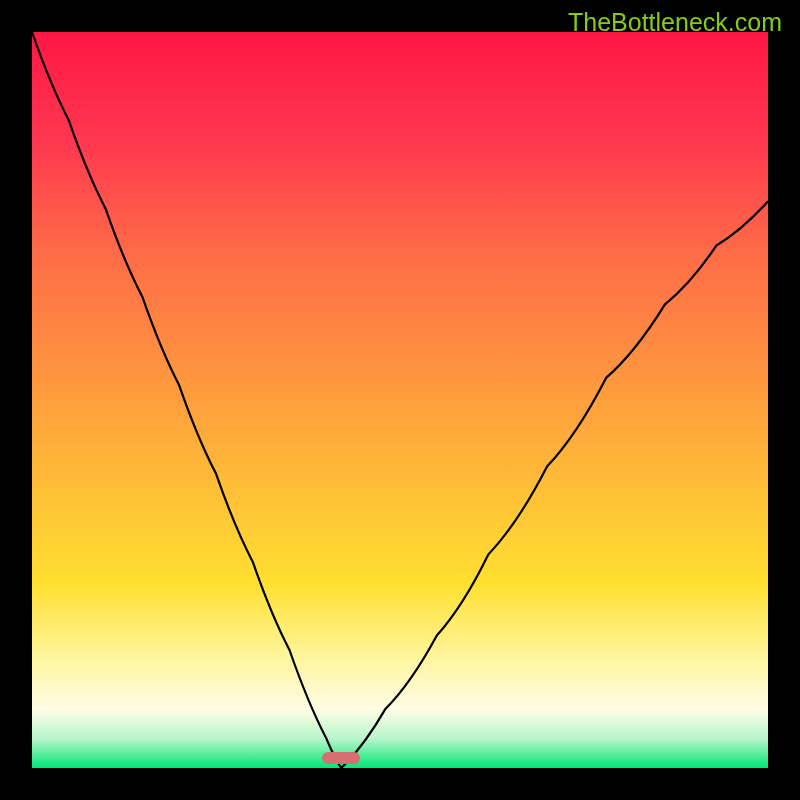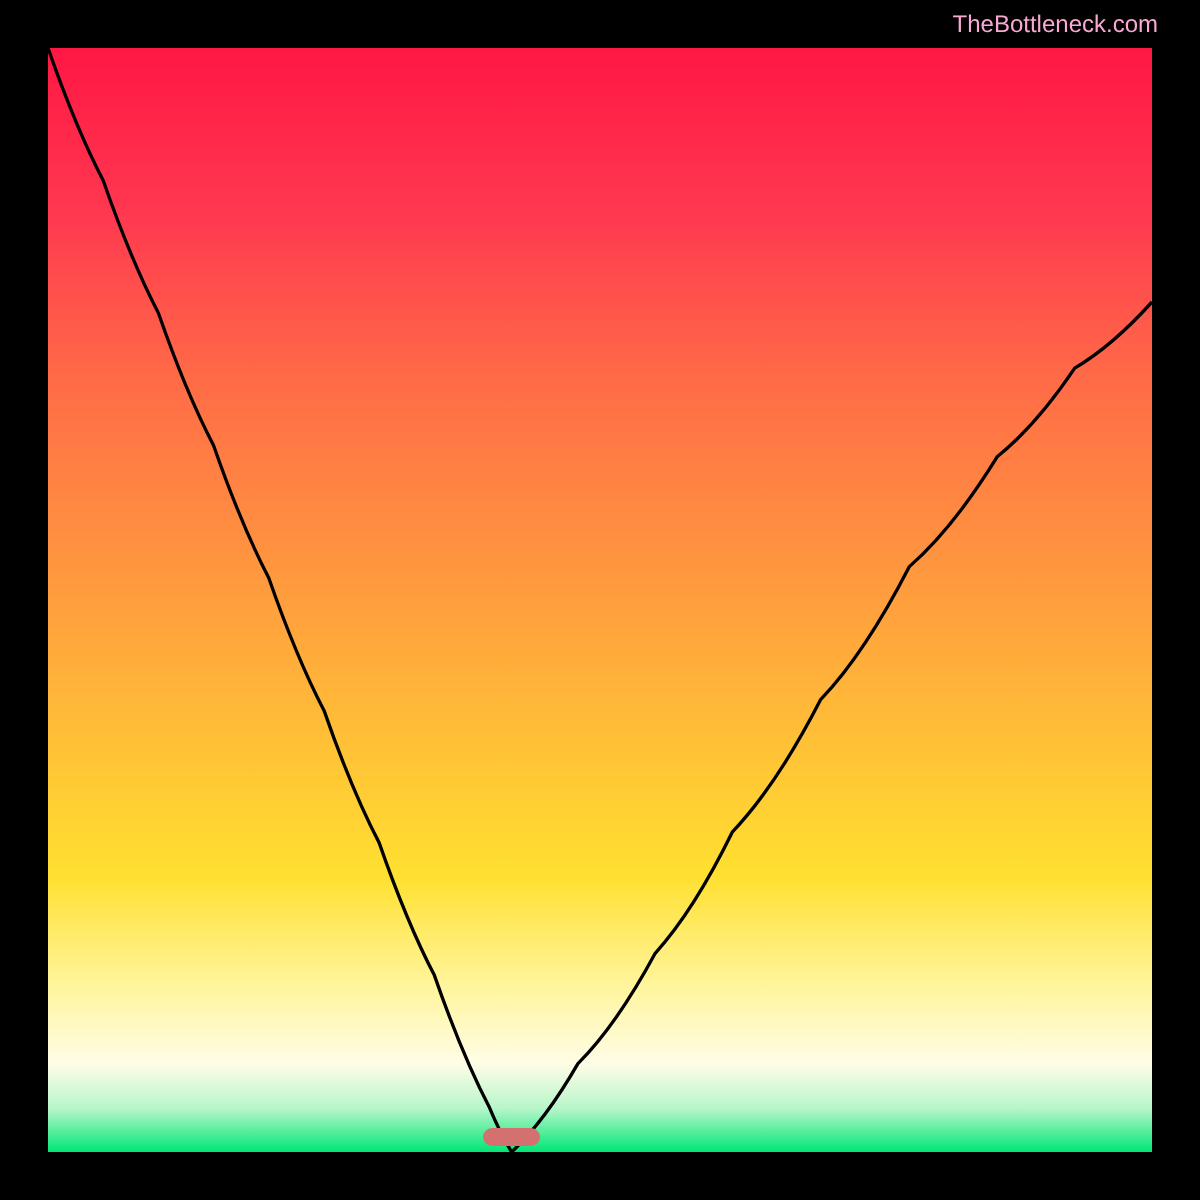--- a/index.html
+++ b/index.html
@@ -1,17 +1,17 @@
 <!DOCTYPE html>
 <html><head>
   <meta charset="utf-8">
   <style>
     * { margin: 0; padding: 0; box-sizing: border-box; }
     body { width: 800px; height: 800px; background: #000; position: relative; font-family: Arial, sans-serif; }
-    .watermark { position: absolute; top: 8px; right: 28px; color: #f9a8d4; font-size: 16px; font-weight: 500; z-index: 10; }
+    .watermark { position: absolute; top: 8px; right: 18px; color: #84cc16; font-size: 25px; font-weight: 500; z-index: 10; }
     .chart-area { position: absolute; top: 32px; left: 32px; width: 736px; height: 736px; }
     .gradient-bg { position: absolute; top: 0; left: 0; width: 100%; height: 100%; }
     .curve-svg { position: absolute; top: 0; left: 0; width: 100%; height: 100%; z-index: 2; }
     .marker { position: absolute; bottom: 4px; width: 38px; height: 12px; background: #d47070; border-radius: 6px; z-index: 3; }
   </style>
 </head>
 <body>
 
 <div class="watermark">TheBottleneck.com</div>
 

